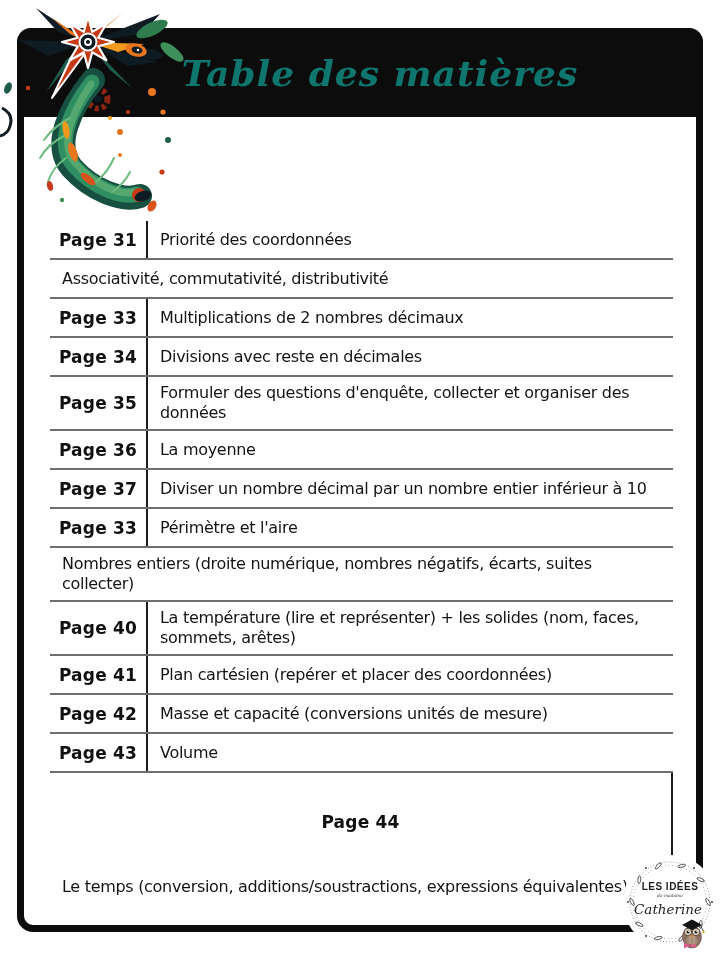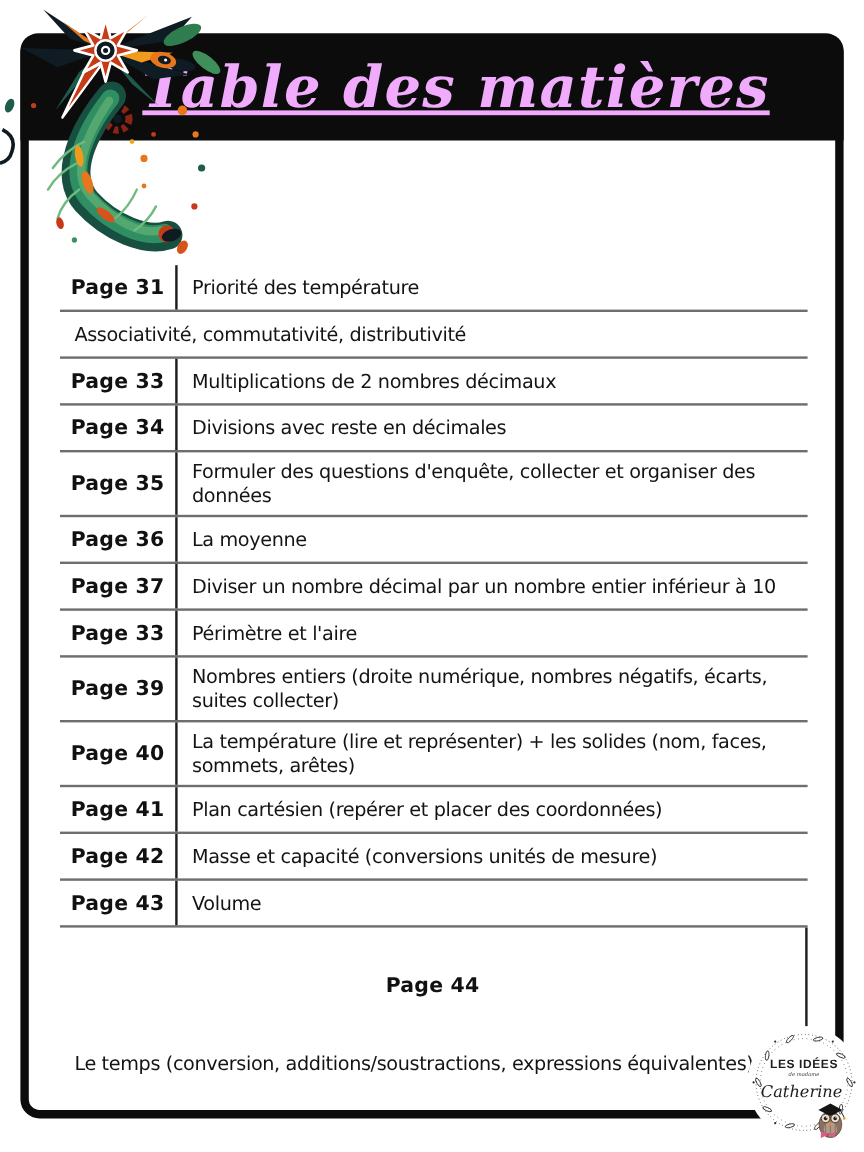--- a/index.html
+++ b/index.html
@@ -13,24 +13,23 @@
     box-sizing:border-box;border:7px solid #0c0c0c;border-radius:16px;
     background:transparent;z-index:1;
   }
   
   .band{
     position:absolute;left:17px;top:28px;width:686px;height:89px;
     background:#0c0c0c;border-radius:14px 14px 0 0;
     display:flex;align-items:center;justify-content:center;z-index:2;
   }
   .band .title{
-    color:#f0abfc;font-family:"DejaVu Serif", serif;font-style:italic;
-    font-weight:bold;font-size:48px;letter-spacing:1px;padding-left:40px;
+    color:#0f766e;font-family:"DejaVu Serif", serif;font-style:italic;
+    font-weight:bold;font-size:36px;letter-spacing:1px;padding-left:40px;
     white-space:nowrap;
-    text-decoration:underline;
   }
   
   .deco{position:absolute;left:0;top:0;width:215px;height:230px;z-index:3;}
   
   .toc{position:absolute;left:50px;top:221px;width:623px;z-index:2;}
   .row{display:flex;align-items:stretch;border-bottom:2px solid #6e6e6e;min-height:37px;}
   .row:last-child{border-bottom:none;flex-direction:column;}
   .pagecell{
     flex:0 0 98px;box-sizing:border-box;border-right:2px solid #1c1c1c;
     display:flex;align-items:center;justify-content:center;
@@ -126,21 +125,21 @@
     <ellipse cx="50" cy="186" rx="3" ry="5" fill="#c63a17" transform="rotate(-15 50 186)"></ellipse>
     <ellipse cx="152" cy="206" rx="4" ry="6" fill="#d8531c" transform="rotate(30 152 206)"></ellipse>
     <circle cx="162" cy="172" r="2.6" fill="#c63a17"></circle>
     <path d="M2,108 Q14,114 10,126 Q8,134 0,136" stroke="#0f1b22" stroke-width="3" fill="none"></path>
   </g>
 </svg>
 
 <div class="toc">
   <div class="row">
     <div class="pagecell">Page 31</div>
-    <div class="titlecell">Priorité des température</div>
+    <div class="titlecell">Priorité des coordonnées</div>
   </div>
   <div class="row">
     <div class="titlecell">Associativité, commutativité, distributivité</div>
   </div>
   <div class="row">
     <div class="pagecell">Page 33</div>
     <div class="titlecell">Multiplications de 2 nombres décimaux</div>
   </div>
   <div class="row">
     <div class="pagecell">Page 34</div>
@@ -156,21 +155,20 @@
   </div>
   <div class="row">
     <div class="pagecell">Page 37</div>
     <div class="titlecell">Diviser un nombre décimal par un nombre entier inférieur à 10</div>
   </div>
   <div class="row">
     <div class="pagecell">Page 33</div>
     <div class="titlecell">Périmètre et l'aire</div>
   </div>
   <div class="row">
-    <div class="pagecell">Page 39</div>
     <div class="titlecell">Nombres entiers (droite numérique, nombres négatifs, écarts, suites collecter)</div>
   </div>
   <div class="row">
     <div class="pagecell">Page 40</div>
     <div class="titlecell">La température (lire et représenter) + les solides (nom, faces, sommets, arêtes)</div>
   </div>
   <div class="row">
     <div class="pagecell">Page 41</div>
     <div class="titlecell">Plan cartésien (repérer et placer des coordonnées)</div>
   </div>

